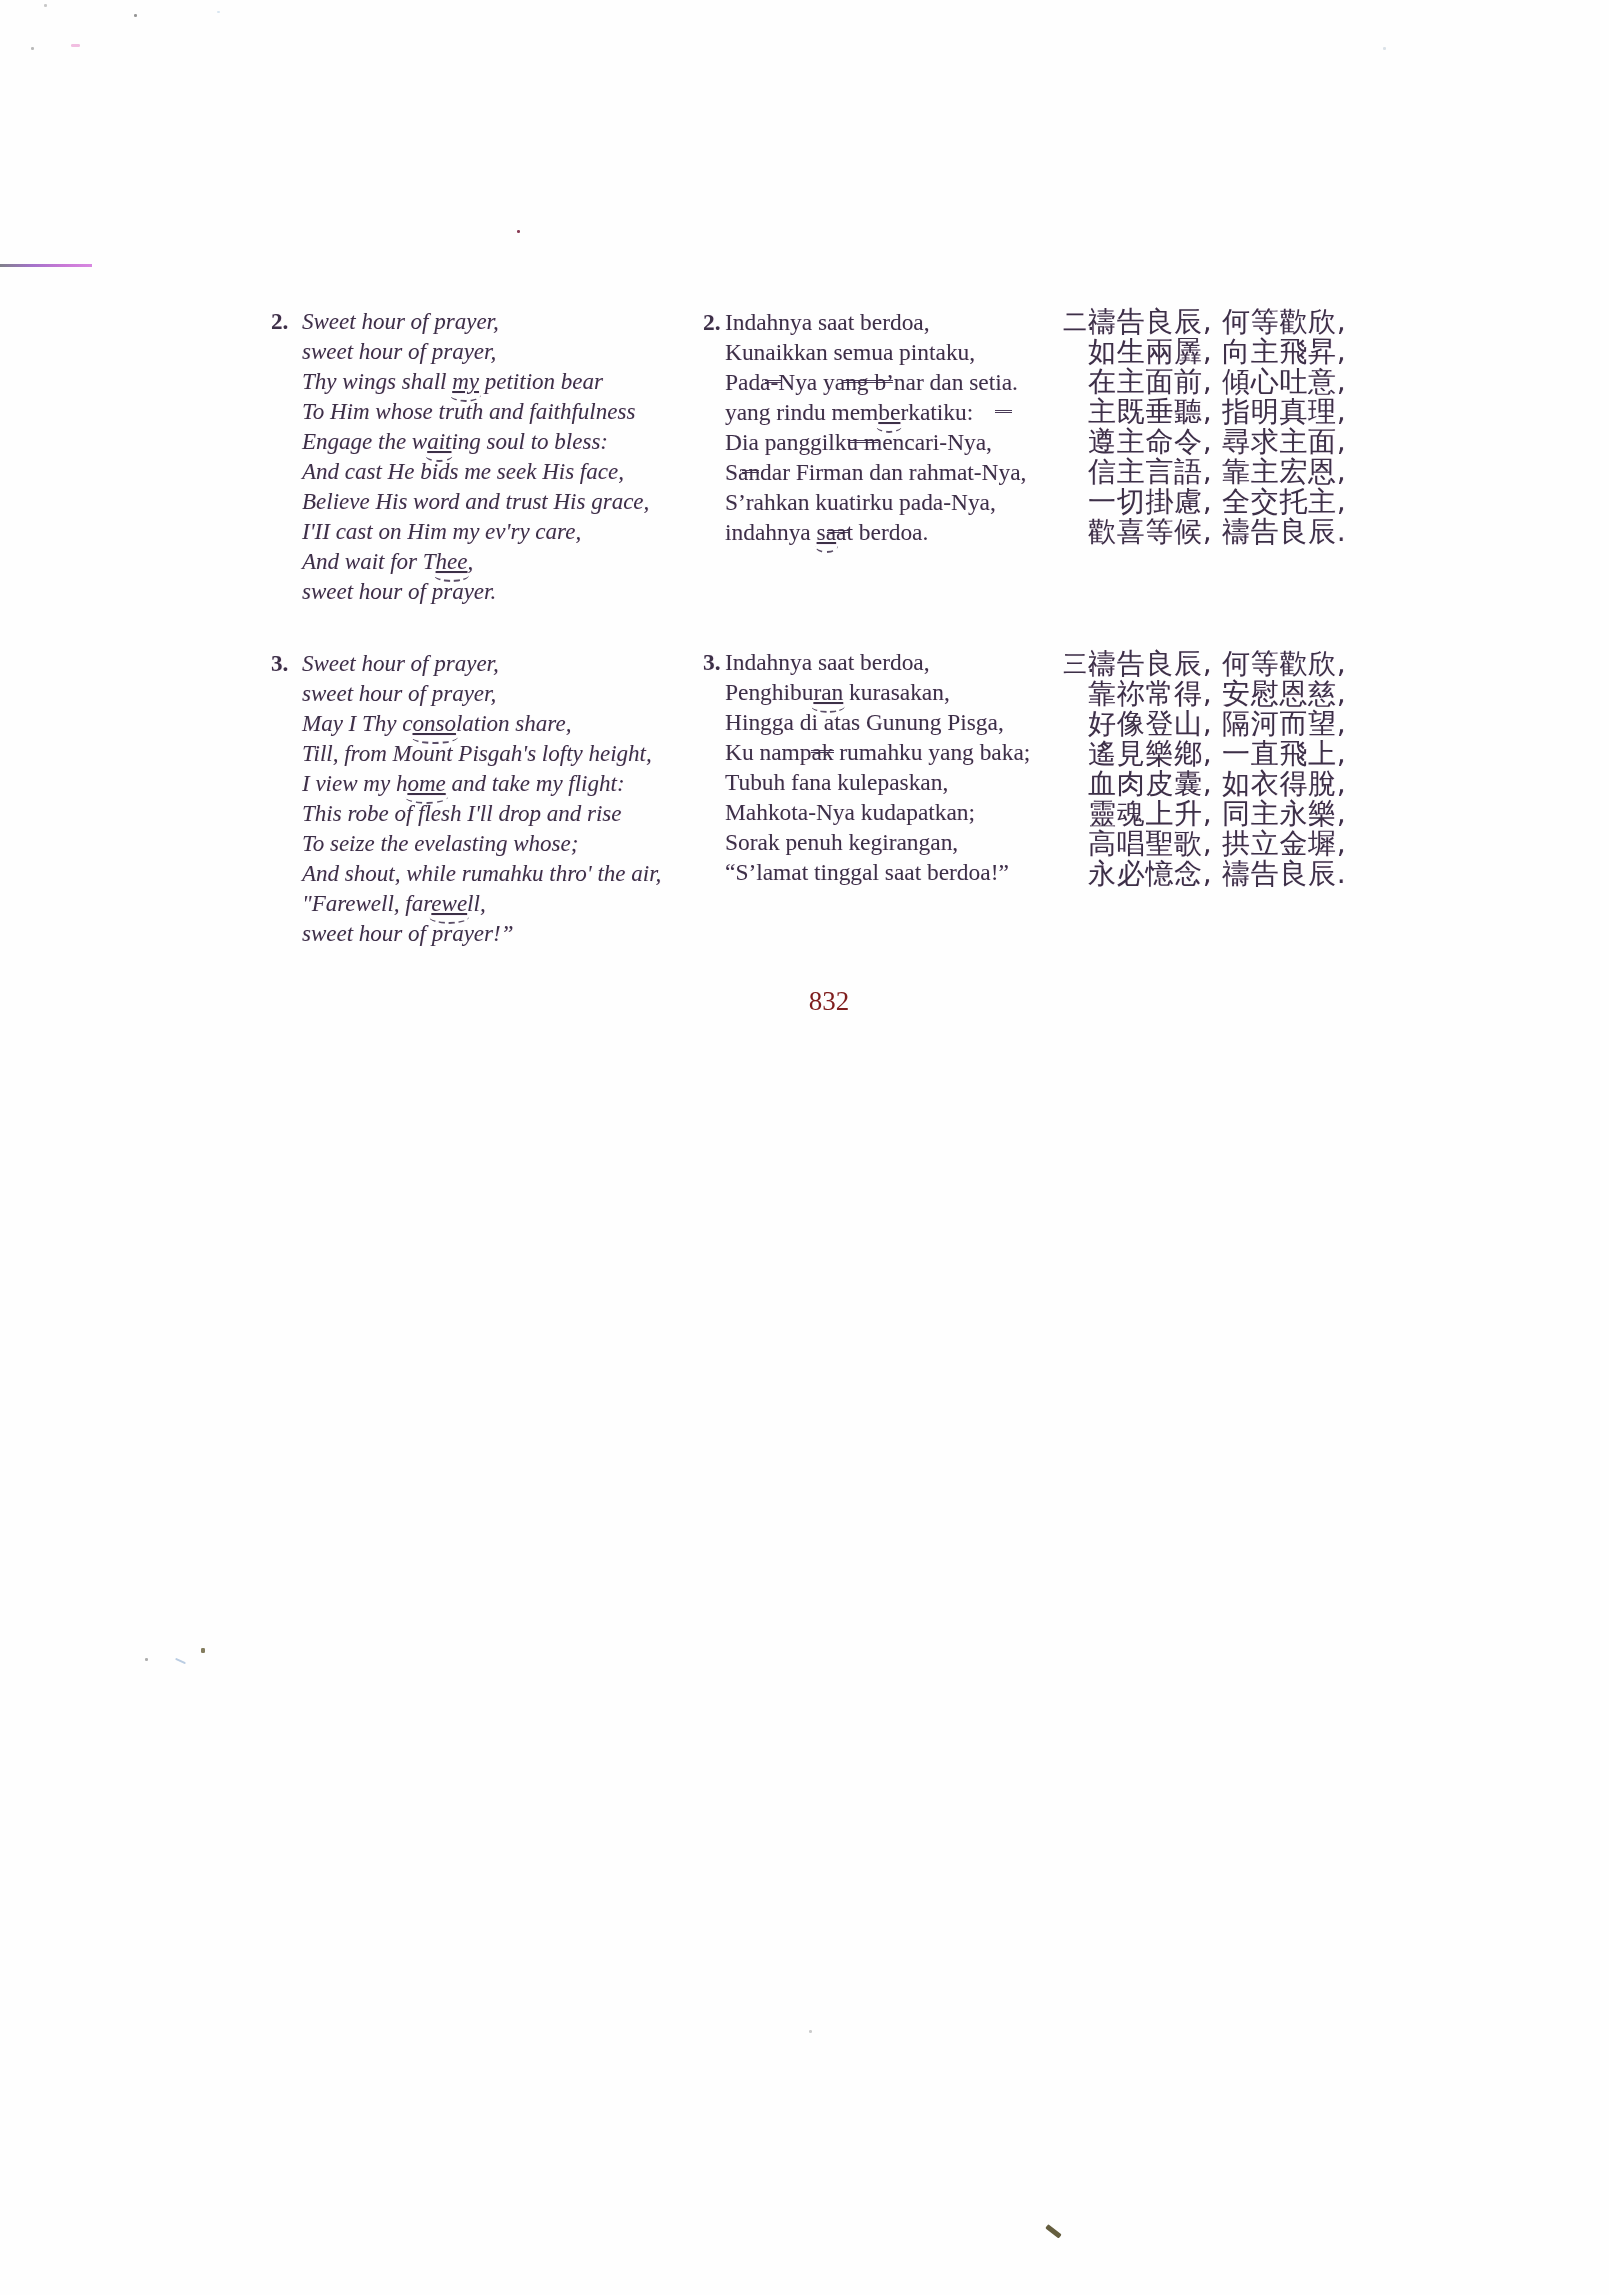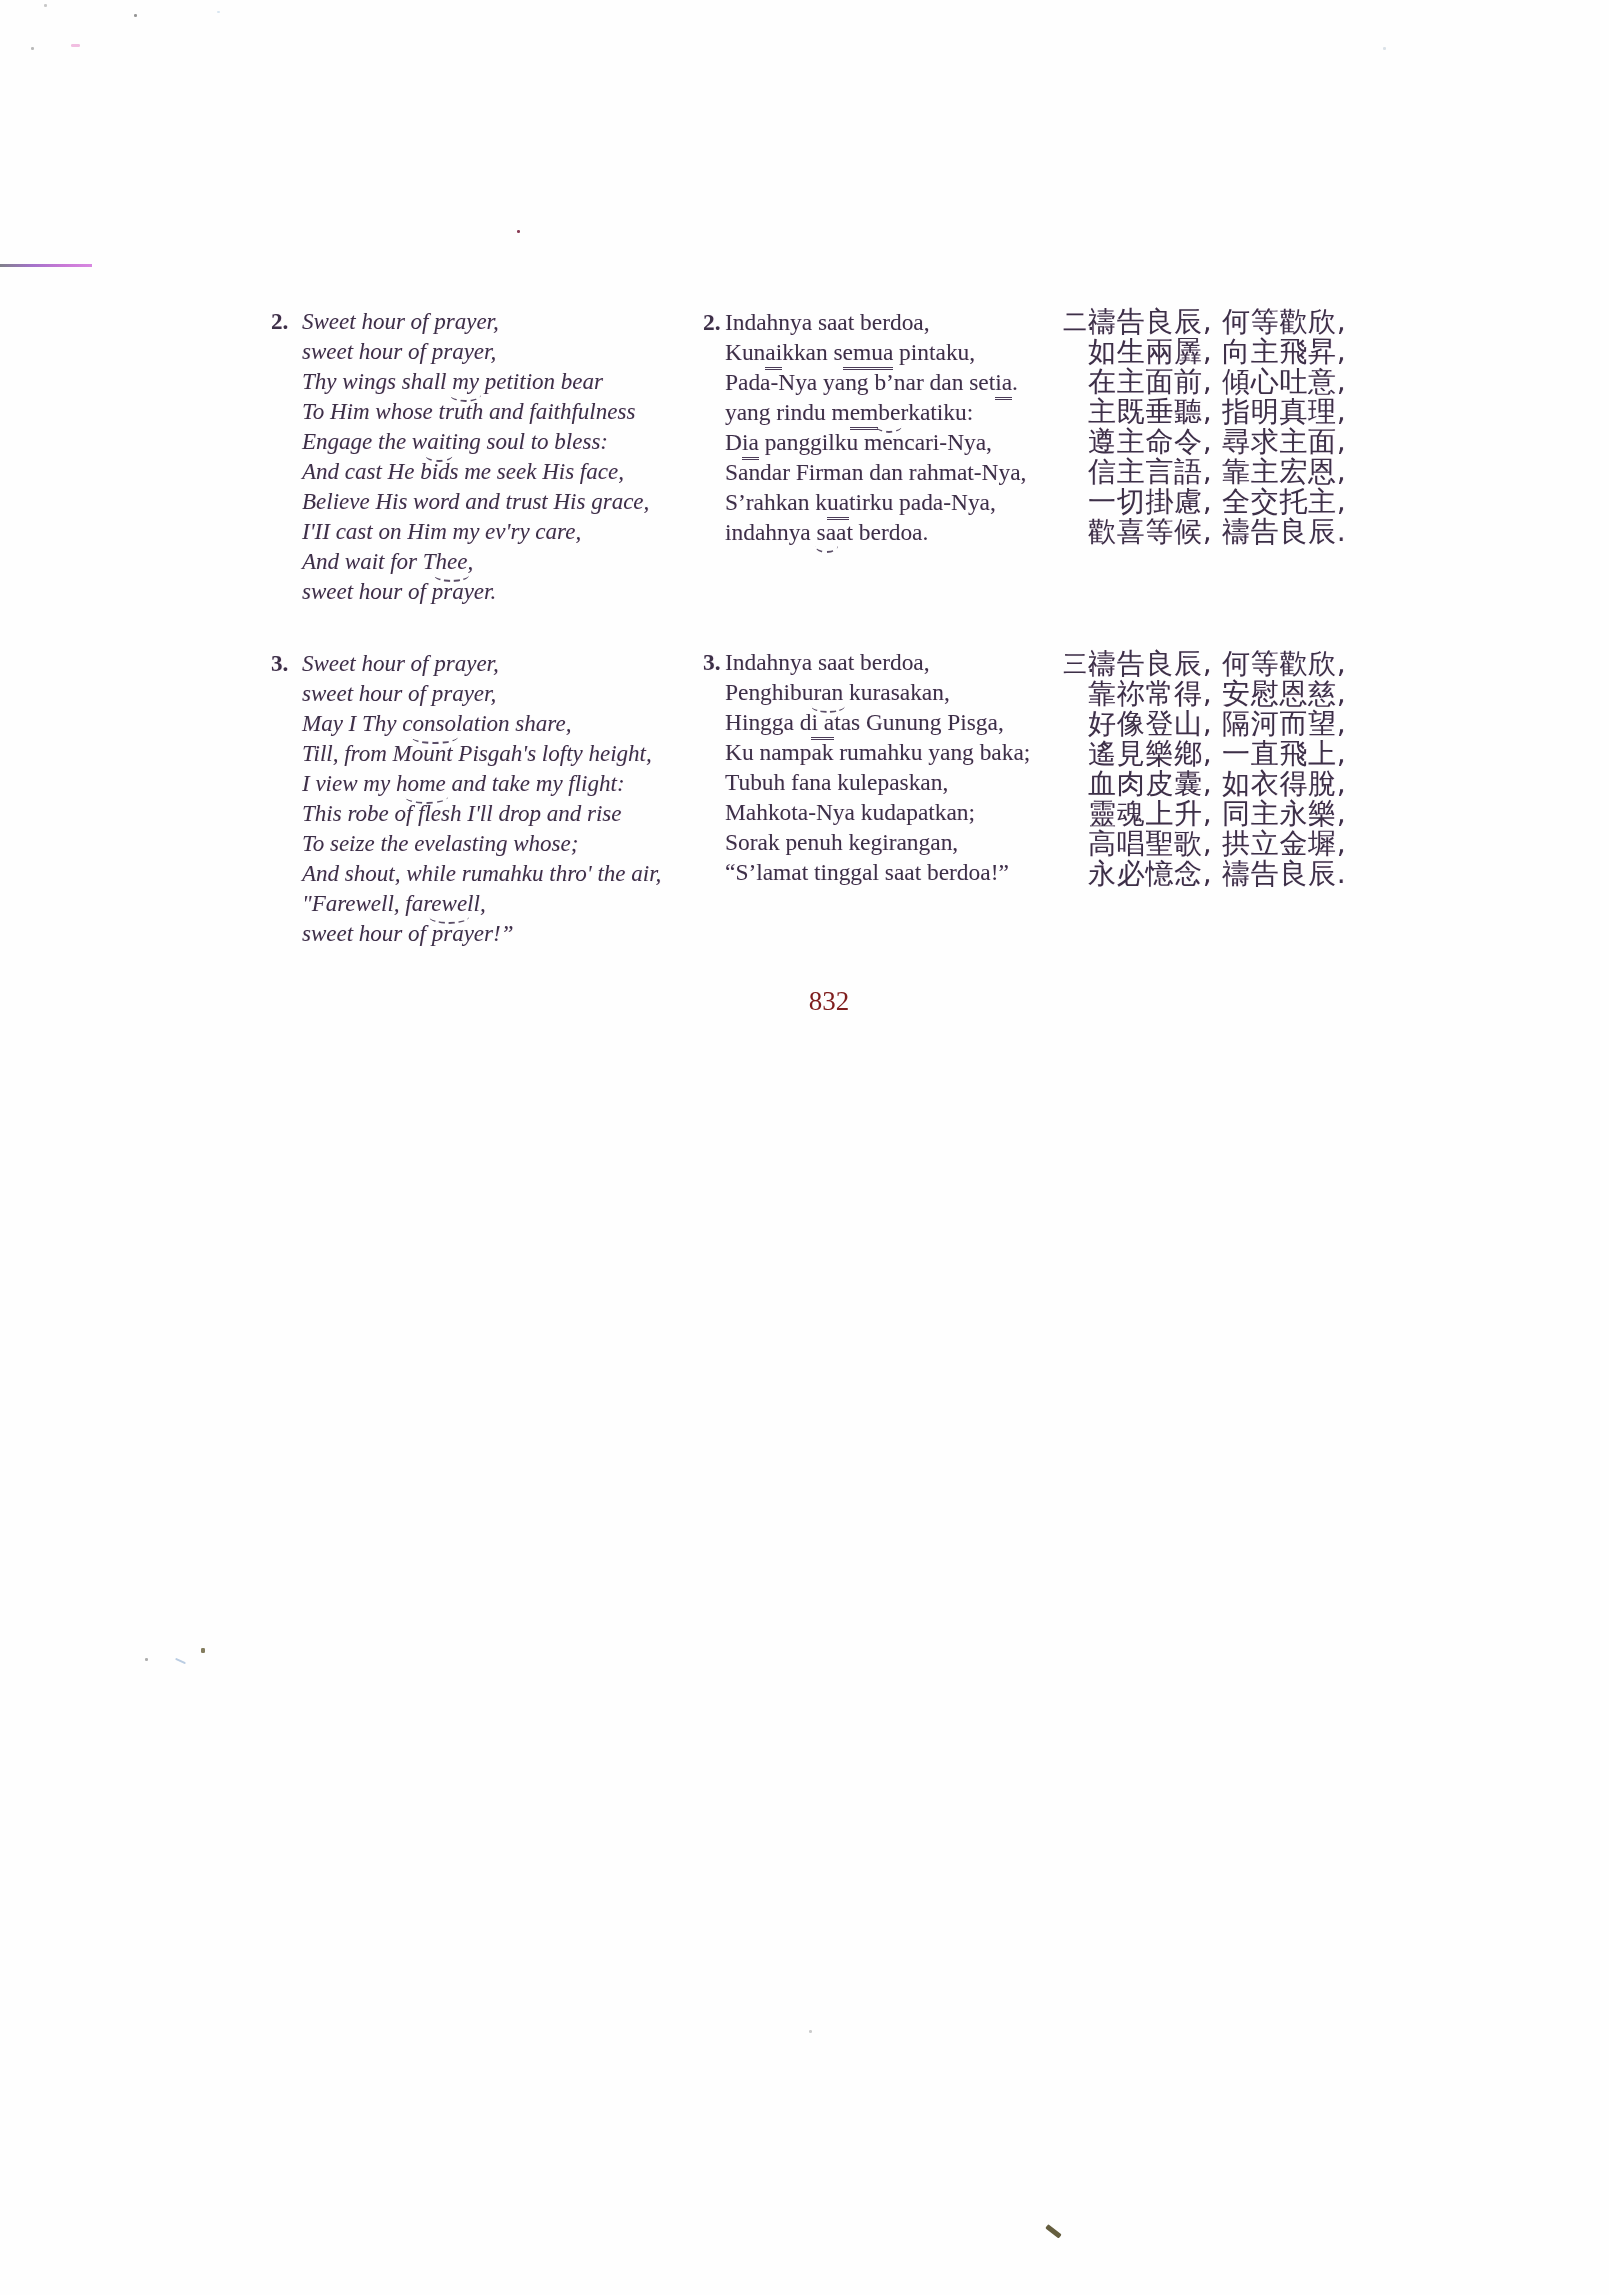--- a/index.html
+++ b/index.html
@@ -21,28 +21,28 @@
   .en .vnum { left: -31px; font-style: normal; font-weight: 700; }
 
   .id { left: 725px; font-size: 23.4px; line-height: 30px; }
   .id .vnum { left: -22px; font-weight: 700; }
 
   .zh { left: 1088px; font-size: 28px; line-height: 30px; letter-spacing: 0.7px;
         font-family: "DejaVu Sans", "Liberation Serif", serif; }
   .zh .vnum { left: -25px; font-size: 24px; letter-spacing: 0; }
 
   
-  .slur { position: relative; }
+  .slur { position: relative; text-decoration: underline; }
   .slur::after {
     content: ""; position: absolute; left: -2px; right: -2px; bottom: -8px; height: 7.3px;
     border-bottom: 2px dashed #4a3b57;
     border-radius: 0 0 50% 50% / 0 0 7.3px 7.3px;
     opacity: 0.9;
   }
-  .u2 { border-bottom: 3.3px double #4a3b57; padding-bottom: 2px; }
+  .u2 { border-bottom: 3.3px double #4a3b57; padding-bottom: 15px; }
 
   
   .pageno {
     position: absolute; left: 799px; top: 988px; width: 60px;
     text-align: center; font-size: 27px; line-height: 1; color: #7f1d1d;
   }
 
   
   .artifact-line {
     position: absolute; left: 0; top: 264px; width: 92px; height: 2.7px;

